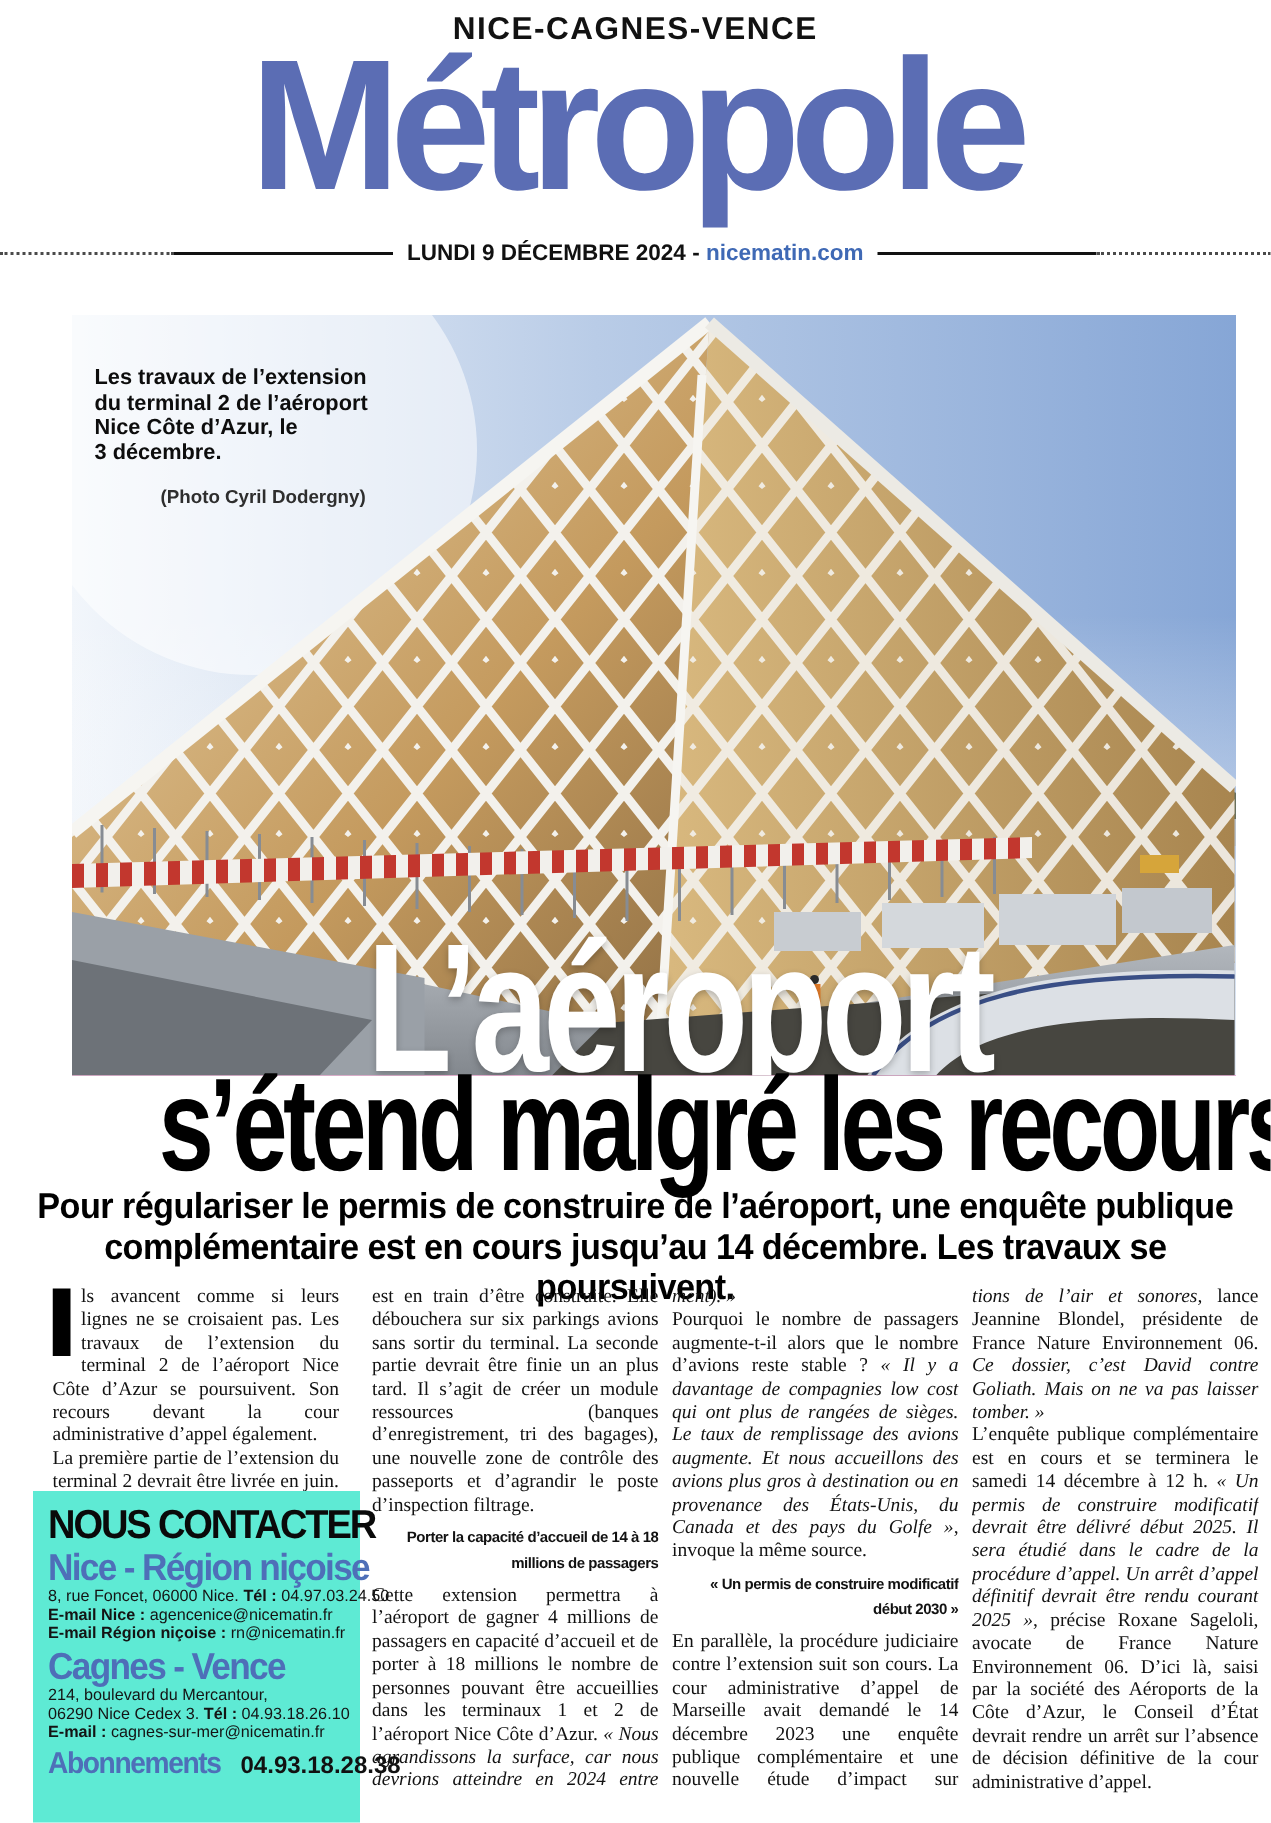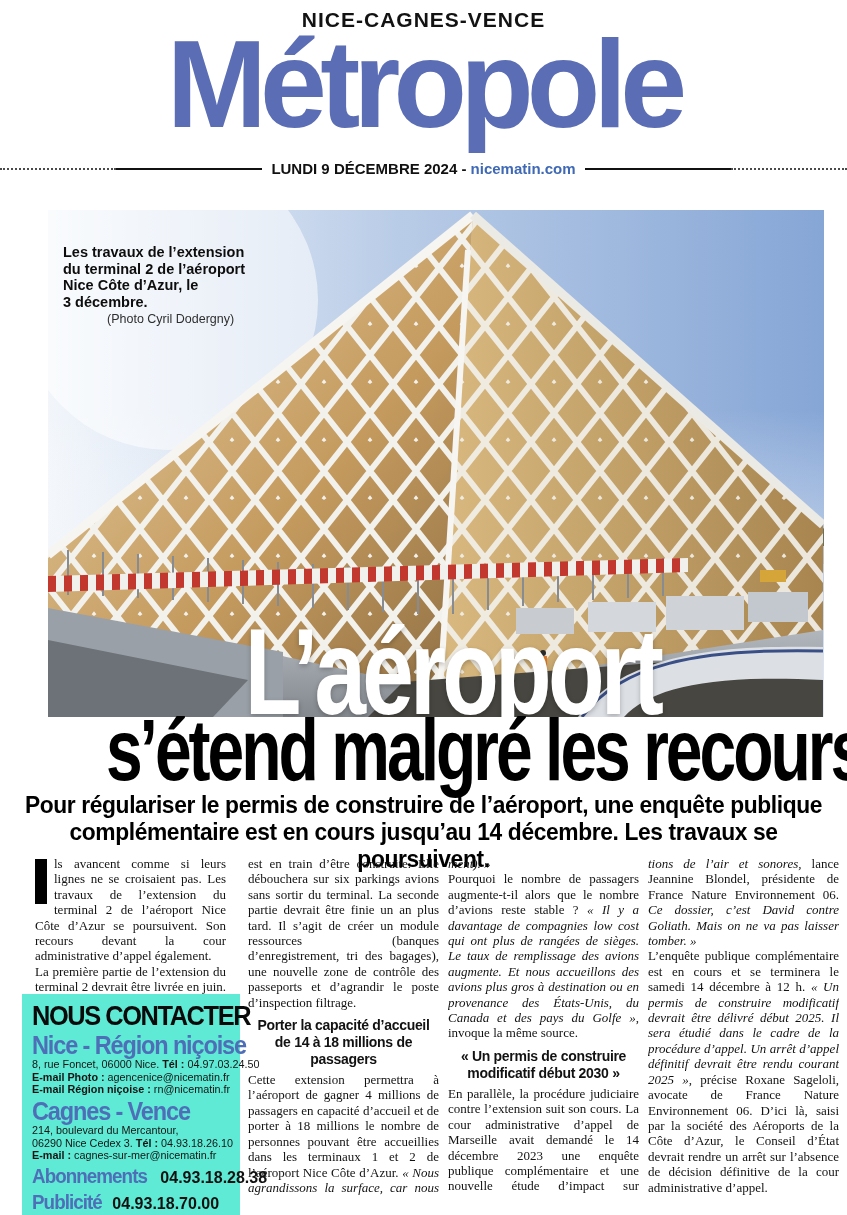--- a/index.html
+++ b/index.html
@@ -16,43 +16,43 @@
   .seg-dot{width:116px;border-top:2px dotted #4a4a4a;}
   .seg-solid{flex:1;border-top:2.5px solid #111;}
   .date-text{padding:0 9px;font-size:15px;font-weight:bold;color:#111;white-space:nowrap;}
   .date-site{color:#3f69b5;margin-top:14px;}
 
   
   .photo{top:210px;left:48px;width:776px;height:507px;overflow:hidden;background:#ec4899;}
   .photo svg{position:absolute;top:0;left:0;}
   .caption{position:absolute;top:34px;left:15px;font-size:14.5px;line-height:16.5px;
            font-weight:bold;color:#0d0d0d;}
-  .caption .credit{font-weight:normal;font-size:12.5px;color:#2e2e2e;padding-left:44px;padding-top:1px;}
+  .caption .credit{font-weight:bold;font-size:12.5px;color:#2e2e2e;padding-left:44px;padding-top:1px;margin-top:12px;}
   .overlay-head{position:absolute;left:50%;bottom:-16px;transform:translateX(-47%) scaleX(0.76);
                 transform-origin:50% 100%;font-size:122px;font-weight:bold;letter-spacing:-5px;
                 color:#ffffff;line-height:1;white-space:nowrap;
                 text-shadow:0 2px 6px rgba(0,0,0,0.25);}
 
   
   .main-head{top:708px;left:0;width:847px;text-align:center;font-size:88px;font-weight:bold;
              letter-spacing:-4px;color:#000;line-height:0.95;transform:scaleX(0.75);
              transform-origin:50% 0;white-space:nowrap;}
   .deck{top:791px;left:0;width:847px;text-align:center;font-size:24px;font-weight:bold;
         line-height:27px;color:#000;letter-spacing:-0.4px;transform:scaleX(0.95);transform-origin:50% 0;}
 
   
   .col{top:856px;width:191px;font-family:"Liberation Serif",serif;font-size:13px;
        line-height:15.4px;text-align:justify;color:#121212;}
   .col p{margin:0;}
   .col1{left:35px;height:152px;overflow:hidden;}
   .col2{left:248px;height:340px;overflow:hidden;}
   .col3{left:448px;height:340px;overflow:hidden;}
   .col4{left:648px;height:340px;overflow:hidden;}
-  .sechead{font-family:"Liberation Sans",sans-serif;font-weight:bold;font-size:14px;
-           line-height:17px;letter-spacing:-0.3px;margin:7px 0 4px 0 !important;text-align:center;}
+  .sechead{font-family:"Liberation Sans",sans-serif;font-weight:bold;font-size:10px;
+           line-height:17px;letter-spacing:-0.3px;margin:7px 0 4px 0 !important;text-align:right;}
   .st-i{font-style:italic;}
   .st-b{font-weight:bold;}
   .dropcap{float:left;width:12px;height:45px;background:#000;margin:3px 7px 0 0;
            color:transparent;overflow:hidden;font-size:40px;}
 
   
   .contact{top:994px;left:22px;width:218px;height:232px;background:#5eead4;
            padding:9px 10px;box-sizing:border-box;}
   .c-title{font-size:27px;font-weight:bold;letter-spacing:-1.5px;color:#0a0a0a;line-height:1;
            transform:scaleX(0.94);transform-origin:0 0;white-space:nowrap;}
@@ -209,27 +209,23 @@
 <div class="abs col col4">
   <p><span class="st-i">tions de l’air et sonores, </span><span>lance Jeannine Blondel, présidente de France Nature Environnement 06. </span><span class="st-i">Ce dossier, c’est David contre Goliath. Mais on ne va pas laisser tomber. »</span></p>
   <p><span>L’enquête publique complémentaire est en cours et se terminera le samedi 14 décembre à 12 h. </span><span class="st-i">« Un permis de construire modificatif devrait être délivré début 2025. Il sera étudié dans le cadre de la procédure d’appel. Un arrêt d’appel définitif devrait être rendu courant 2025 »</span><span>, précise Roxane Sageloli, avocate de France Nature Environnement 06. D’ici là, saisi par la société des Aéroports de la Côte d’Azur, le Conseil d’État devrait rendre un arrêt sur l’absence de décision définitive de la cour administrative d’appel.</span></p>
 
 </div>
 
 <div class="abs contact">
   <div class="c-title">NOUS CONTACTER</div>
   <div class="c-region">Nice - Région niçoise</div>
   <div class="c-line"><span>8, rue Foncet, 06000 Nice. </span><span class="st-b">Tél : </span><span>04.97.03.24.50</span></div>
-  <div class="c-line"><span class="st-b">E-mail Photo : </span><span>agencenice@nicematin.fr</span></div>
+  <div class="c-line"><span class="st-b">E-mail Nice : </span><span>agencenice@nicematin.fr</span></div>
   <div class="c-line"><span class="st-b">E-mail Région niçoise : </span><span>rn@nicematin.fr</span></div>
   <div class="c-region">Cagnes - Vence</div>
   <div class="c-line"><span>214, boulevard du Mercantour,</span></div>
   <div class="c-line"><span>06290 Nice Cedex 3. </span><span class="st-b">Tél : </span><span>04.93.18.26.10</span></div>
   <div class="c-line"><span class="st-b">E-mail : </span><span>cagnes-sur-mer@nicematin.fr</span></div>
   <div class="c-sub">
     <span class="lbl">Abonnements</span>
     <span class="num">04.93.18.28.38</span>
   </div>
-  <div class="c-sub">
-    <span class="lbl">Publicité</span>
-    <span class="num">04.93.18.70.00</span>
-  </div>
 </div>
 
 </body></html>

